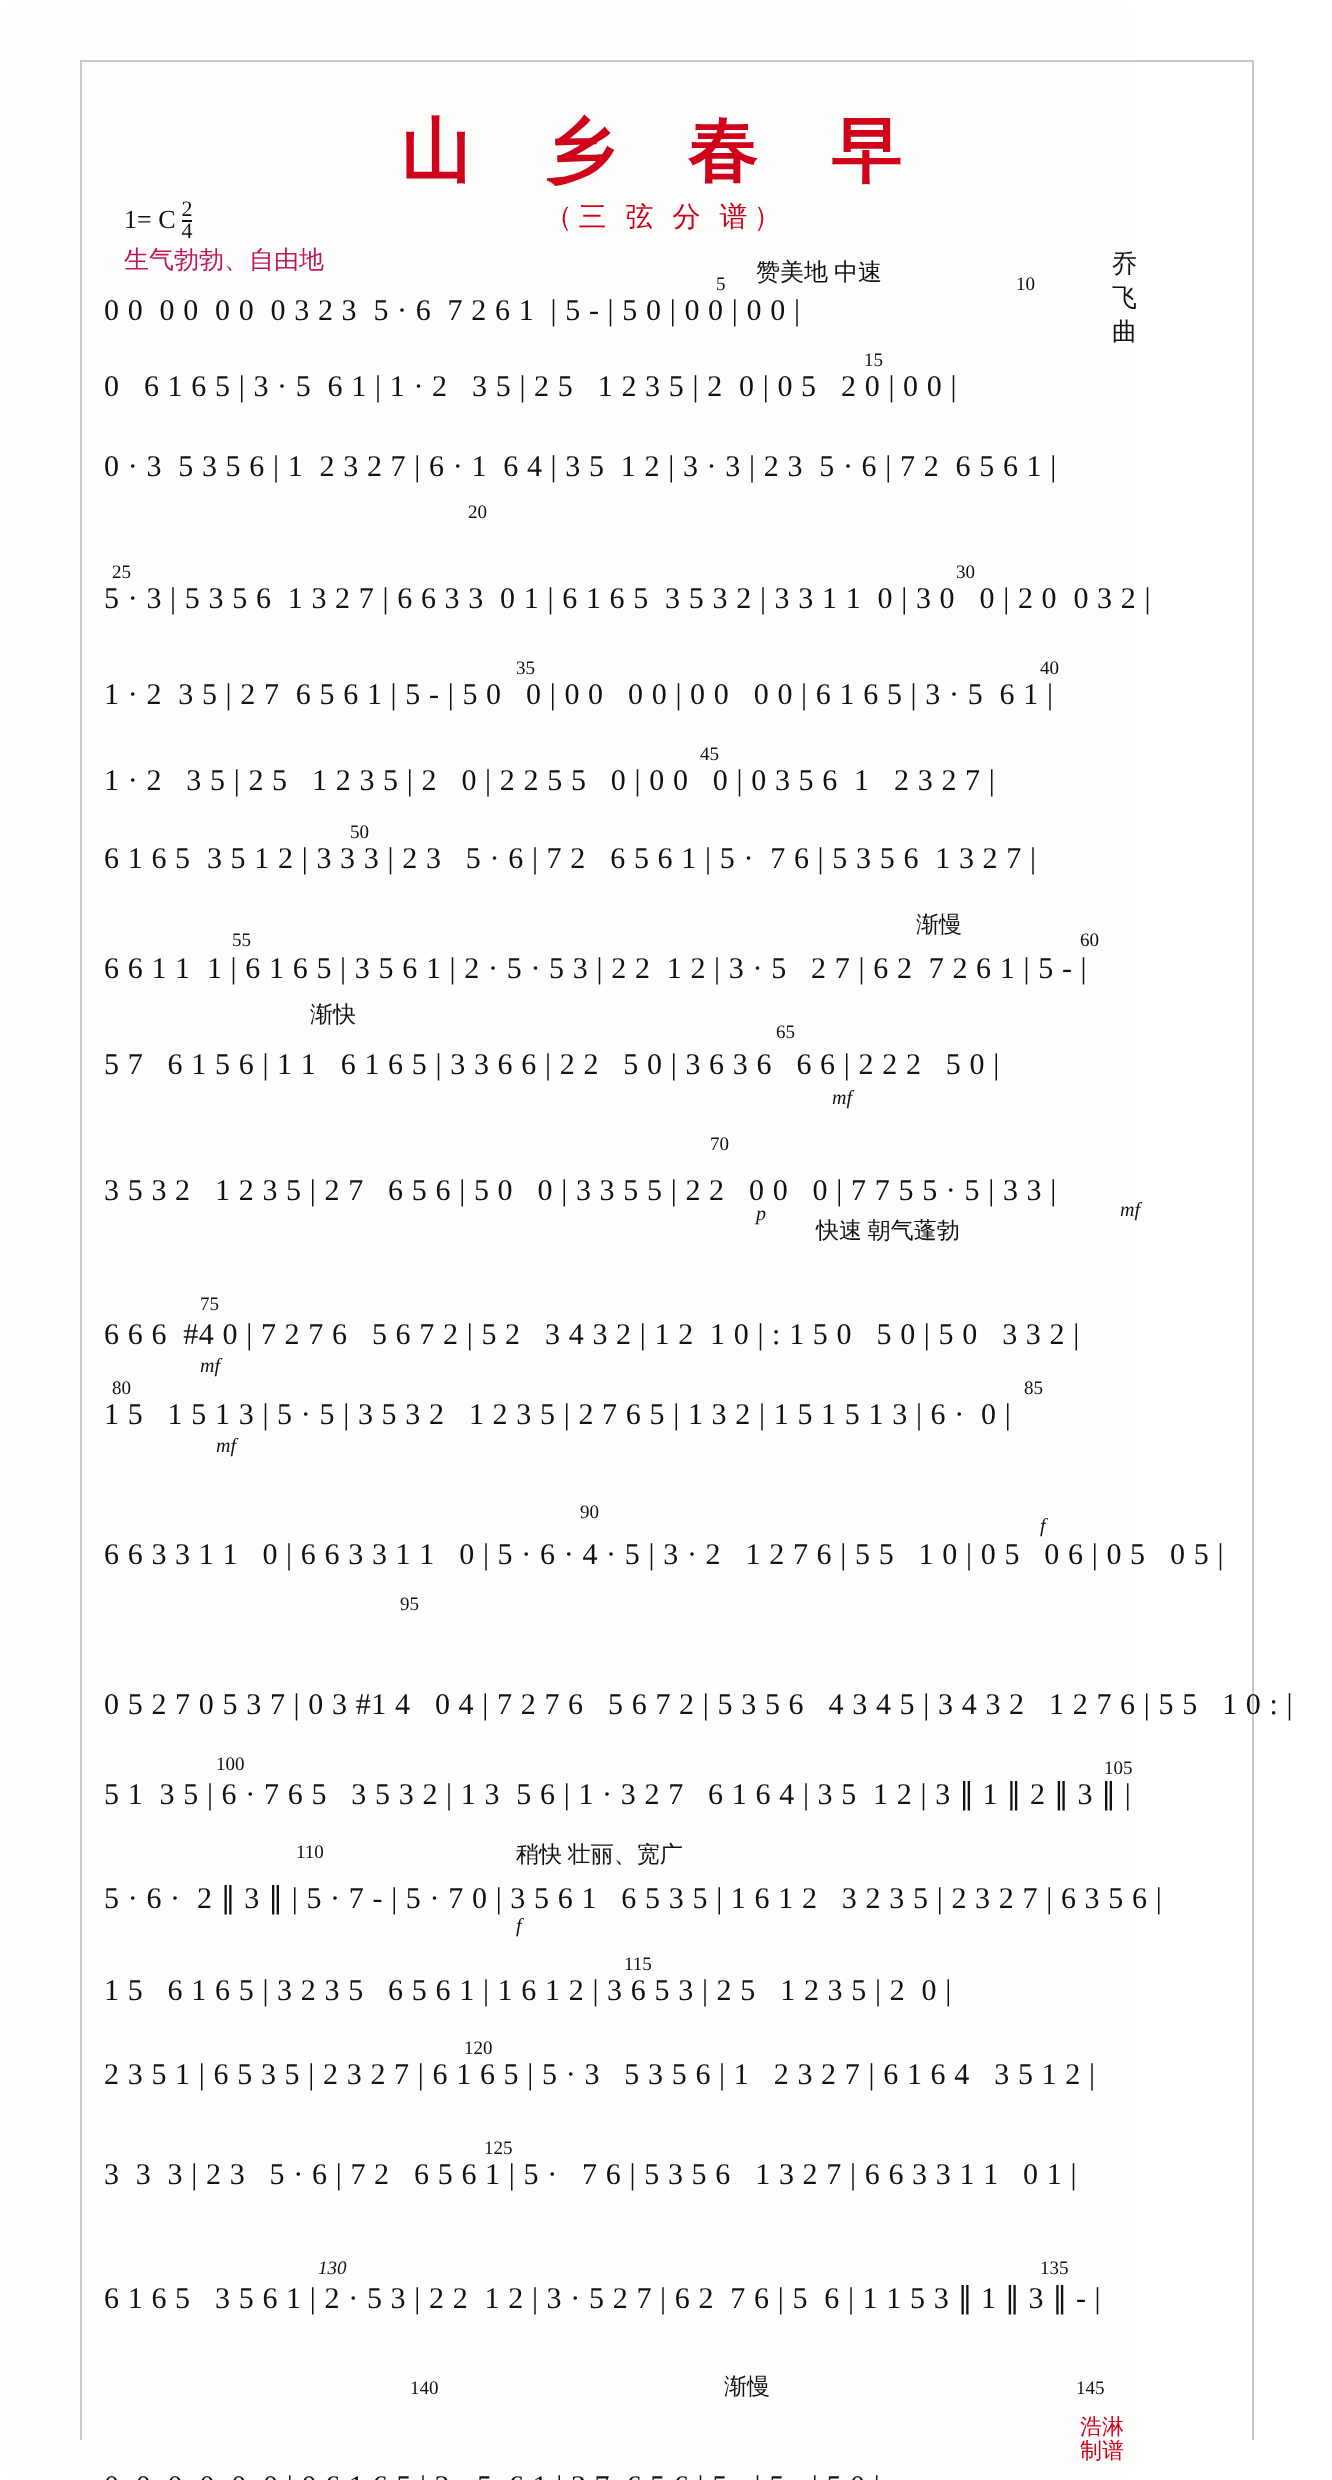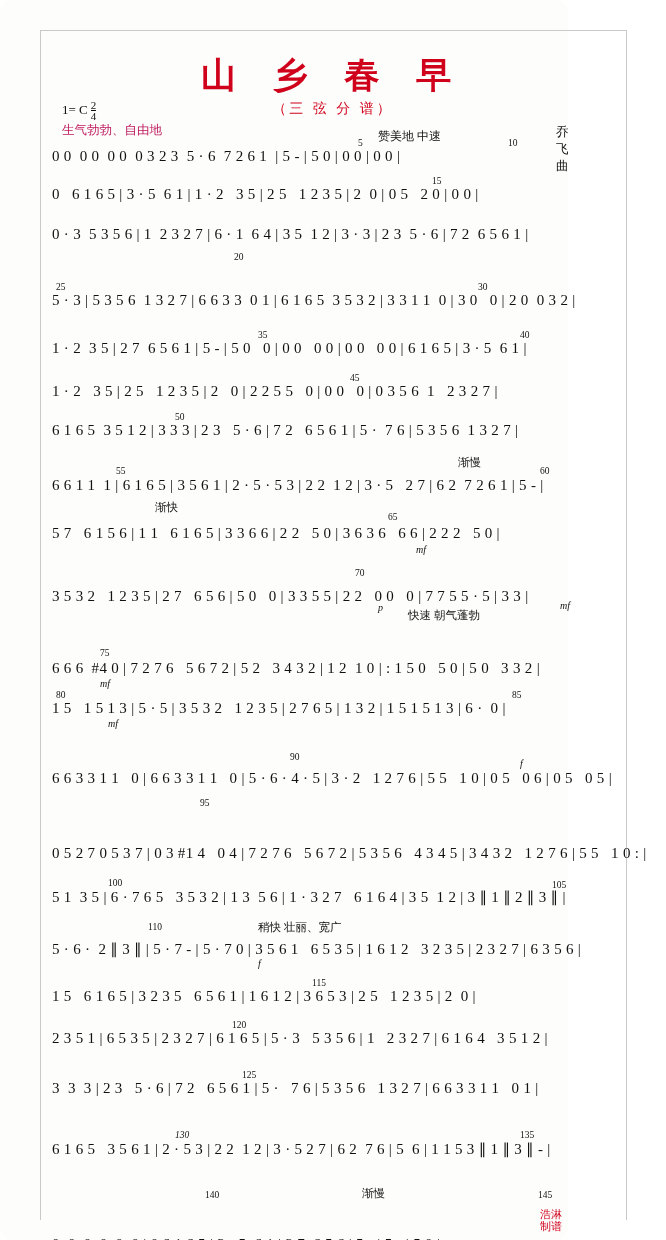--- a/index.html
+++ b/index.html
@@ -105,21 +105,21 @@
   <div class="mnum" style="left:56px;top:690px;">80</div>
   <div class="mnum" style="left:512px;top:690px;">85</div>
   <div class="mnum" style="left:290px;top:752px;font-family:Liberation Serif, serif;">90</div>
   <div class="mnum" style="left:200px;top:798px;">95</div>
   <div class="mnum" style="left:108px;top:878px;">100</div>
   <div class="mnum" style="left:512px;top:880px;margin-left:40px;">105</div>
   <div class="mnum" style="left:148px;top:922px;">110</div>
   <div class="mnum" style="left:312px;top:978px;">115</div>
   <div class="mnum" style="left:232px;top:1020px;">120</div>
   <div class="mnum" style="left:242px;top:1070px;">125</div>
-  <div class="mnum" style="left:175px;top:1130px;font-style:italic;">130</div>
+  <div class="mnum" style="left:159px;top:1130px;font-style:italic;">130</div>
   <div class="mnum" style="left:520px;top:1130px;">135</div>
   <div class="mnum" style="left:205px;top:1190px;">140</div>
   <div class="mnum" style="left:538px;top:1190px;">145</div>
 
   <div class="ann" style="left:458px;top:455px;">渐慢</div>
   <div class="ann" style="left:155px;top:500px;">渐快</div>
   <div class="ann" style="left:408px;top:608px;">快速 朝气蓬勃</div>
   <div class="ann" style="left:258px;top:920px;">稍快 壮丽、宽广</div>
   <div class="ann" style="left:362px;top:1186px;">渐慢</div>
 

